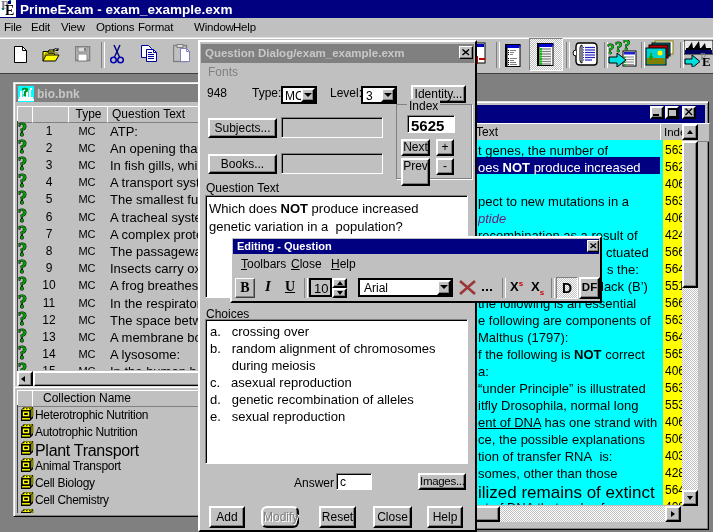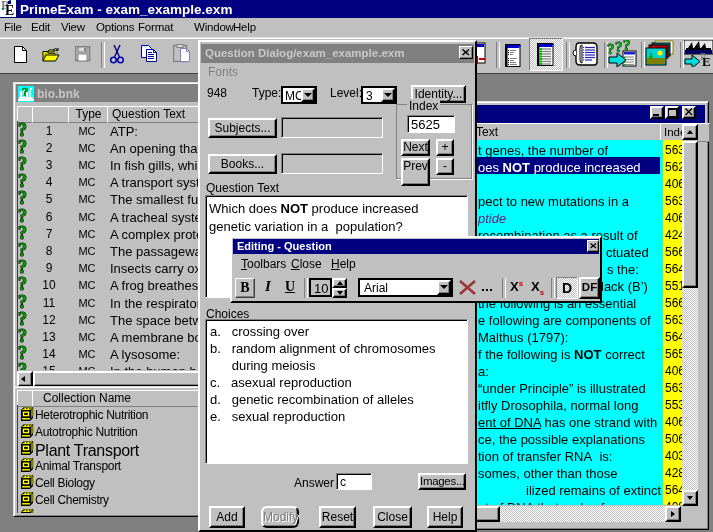--- a/index.html
+++ b/index.html
@@ -559,21 +559,21 @@
 <div class="abs" style="left:207px;top:289px;width:19px;height:17px;background:#ffff00;"></div>
 <span class="abs tt" style="left:22px;top:292px;font-size:13px;color:#000;z-index:2;">ce, the possible explanations</span>
 <span class="abs" style="left:209px;top:292px;font-size:12px;z-index:2;">506</span>
 <div class="abs" style="left:207px;top:306px;width:19px;height:17px;background:#ffff00;"></div>
 <span class="abs tt" style="left:22px;top:309px;font-size:13px;color:#000;z-index:2;">tion of transfer RNA&nbsp; is:</span>
 <span class="abs" style="left:209px;top:309px;font-size:12px;z-index:2;">403</span>
 <div class="abs" style="left:207px;top:323px;width:19px;height:17px;background:#ffff00;"></div>
 <span class="abs tt" style="left:22px;top:326px;font-size:13px;color:#000;z-index:2;">somes, other than those</span>
 <span class="abs" style="left:209px;top:326px;font-size:12px;z-index:2;">428</span>
 <div class="abs" style="left:207px;top:340px;width:19px;height:17px;background:#ffff00;"></div>
-<span class="abs tt" style="left:22px;top:343px;font-size:13px;color:#000;z-index:2;padding-left:48px;">ilized remains of extinct</span>
+<span class="abs tt" style="left:22px;top:343px;font-size:17px;color:#000;z-index:2;">ilized remains of extinct</span>
 <span class="abs" style="left:209px;top:343px;font-size:12px;z-index:2;">564</span>
 <div class="abs" style="left:207px;top:357px;width:19px;height:17px;background:#ffff00;"></div>
 <span class="abs tt" style="left:22px;top:360px;font-size:13px;color:#000;z-index:2;">nt of DNA that codes for a</span>
 <span class="abs" style="left:209px;top:360px;font-size:12px;z-index:2;">408</span>
     </div>
 
  <div class="abs" style="left:229px;top:22px;width:16px;height:383px;background:#c0c0c0;">
   <div class="abs btn" style="left:0;top:0;width:16px;height:16px;box-sizing:border-box;"></div>
   <div class="abs" style="left:5px;top:6px;width:0;height:0;border:3px solid transparent;border-bottom:4px solid #000;border-top:none;"></div>
   <div class="abs btn" style="left:0;top:17px;width:16px;height:147px;box-sizing:border-box;"></div>
@@ -610,21 +610,21 @@
  <div class="abs combo" style="left:161px;top:44px;width:36px;height:18px;">
    <span class="abs" style="left:3px;top:1px;font-size:12px;">3</span>
    <div class="abs btn" style="right:0;top:0;width:14px;height:14px;box-sizing:border-box;"></div>
    <div class="abs" style="right:3px;top:5px;width:0;height:0;border:4px solid transparent;border-top:4px solid #000;border-bottom:none;"></div>
  </div>
  <div class="abs btn" style="left:211px;top:43px;width:55px;height:18px;font-size:12px;line-height:14px;box-sizing:border-box;">Identity...</div>
 
  <div class="abs" style="left:196px;top:62px;width:74px;height:73px;border:1px solid #808080;box-shadow:1px 1px 0 #fff;"></div>
  <div class="abs" style="left:207px;top:57px;font-size:12px;background:#c0c0c0;padding:0 2px;">Index</div>
  <div class="abs sunk" style="left:207px;top:73px;width:48px;height:18px;">
-  <span class="abs" style="left:3px;top:1px;font-size:13px;">5625</span>
+  <span class="abs" style="left:3px;top:1px;font-size:15px;font-weight:bold;">5625</span>
     </div>
  <div class="abs btn" style="left:201px;top:97px;width:29px;height:17px;font-size:12px;line-height:13px;box-sizing:border-box;">Next</div>
  <div class="abs btn" style="left:236px;top:97px;width:18px;height:17px;font-size:12px;line-height:13px;box-sizing:border-box;">+</div>
  <div class="abs btn" style="left:201px;top:116px;width:29px;height:28px;font-size:12px;line-height:13px;box-sizing:border-box;">Prev</div>
  <div class="abs btn" style="left:236px;top:116px;width:18px;height:17px;font-size:12px;line-height:13px;box-sizing:border-box;">-</div>
 
  <div class="abs btn" style="left:8px;top:76px;width:69px;height:20px;font-size:12px;line-height:16px;box-sizing:border-box;">Subjects...</div>
  <div class="abs sunk" style="left:81px;top:75px;width:102px;height:21px;background:#c0c0c0;box-sizing:border-box;"></div>
  <div class="abs btn" style="left:8px;top:112px;width:69px;height:20px;font-size:12px;line-height:16px;box-sizing:border-box;">Books...</div>
  <div class="abs sunk" style="left:81px;top:111px;width:102px;height:21px;background:#c0c0c0;box-sizing:border-box;"></div>

